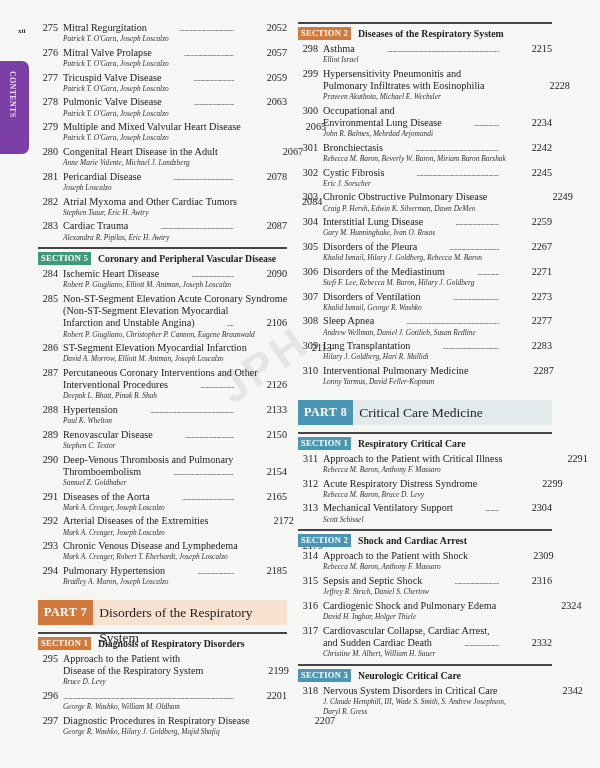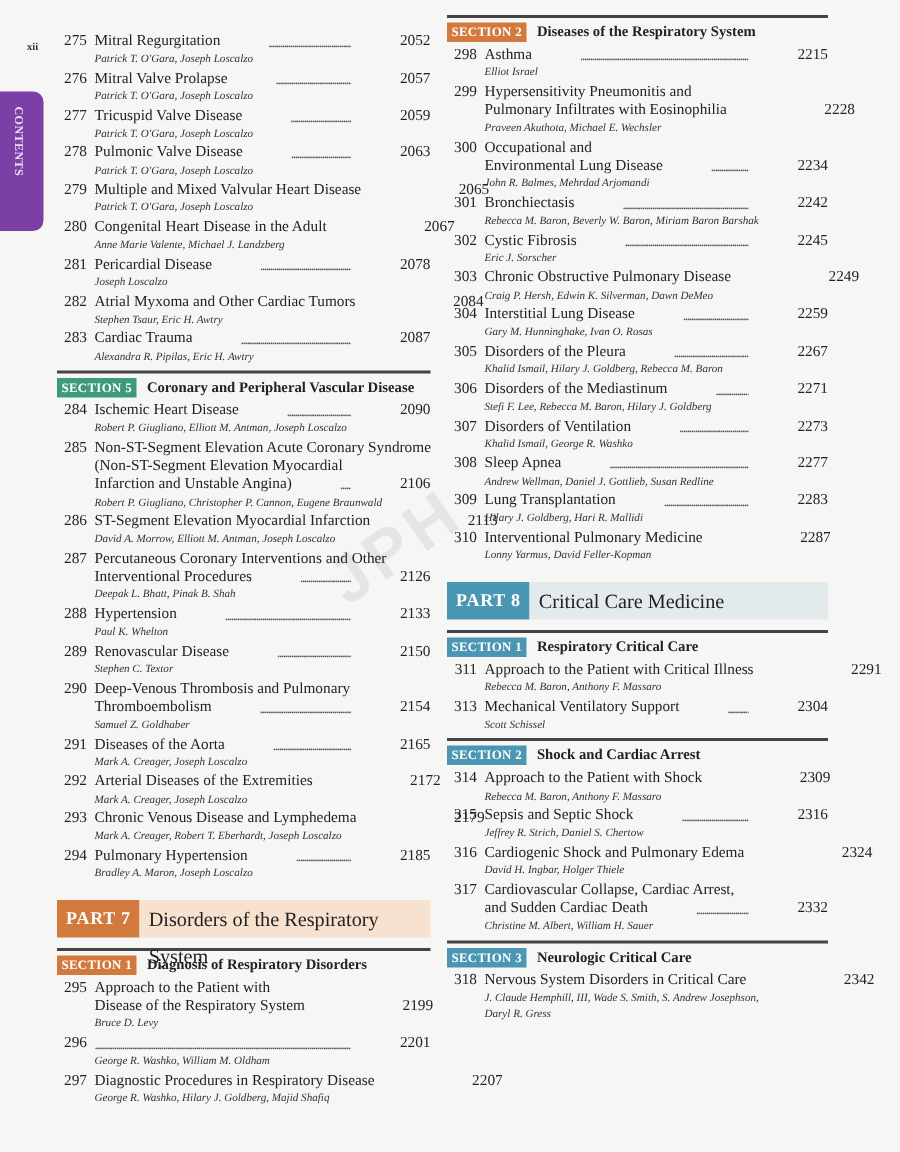--- a/index.html
+++ b/index.html
@@ -6,21 +6,21 @@
   html, body { width: 600px; height: 768px; background: #f6f6f4; overflow: hidden; }
   body { position: relative; font-family: "Liberation Serif", "DejaVu Serif", serif; color: #222; }
 
   .page-num { position: absolute; left: 18px; top: 27px; font-size: 7px; font-weight: bold; color: #333; }
 
   .side-tab { position: absolute; left: 0; top: 61px; width: 29px; height: 93px; background: #7b3fa6; border-radius: 0 7px 7px 0; }
   .side-tab span { position: absolute; left: 8px; top: 10px; writing-mode: vertical-rl; font-size: 8px; font-weight: bold; letter-spacing: 0.3px; color: #e6dcef; }
 
   .col { position: absolute; top: 22px; }
   .col.left { left: 38px; width: 249px; }
-  .col.right { left: 298px; width: 254px; top: 10px; }
+  .col.right { left: 298px; width: 254px; top: 22px; }
 
   .entry { position: relative; padding-left: 11px; margin-bottom: 2px; }
   .entry .num { position: absolute; left: 0; top: 0; font-size: 10.2px; width: 20px; text-align: right; }
   .entry .body { margin-left: 14px; }
   .title-line { display: flex; font-size: 10.2px; line-height: 12.2px; white-space: nowrap; gap: 32px; }
   .title-line .t { flex: 0 0 auto; }
   .title-line .dots { flex: 1 1 auto; overflow: hidden; color: #555; letter-spacing: 0.6px; font-size: 9px; line-height: 12px; }
   .title-line .dots::before { content: ". . . . . . . . . . . . . . . . . . . . . . . . . . . . . . . . . . . . . . . . . . . . . . . . . . . . . . . . . . . . . . . . . . . . . . . . . . . . . . . . . . . . . . . . . . . . . . . . . . . . . . . . . . . . . . . . . . . . . . . . . . . . . . . . . . . . . . . . . . . . "; letter-spacing: -1.6px; }
   .title-line .pg { flex: 0 0 auto; padding-left: 1px; }
   .plain-line { font-size: 10.2px; line-height: 12.2px; white-space: nowrap; }
@@ -501,20 +501,31 @@
         <div class="body">
           <div class="title-line">
             <span class="t">Approach to the Patient with Critical Illness</span>
             <span class="dots"></span>
             <span class="pg">2291</span>
           </div>
           <div class="authors">Rebecca M. Baron, Anthony F. Massaro</div>
         </div>
       </div>
       <div class="entry">
+        <span class="num">312</span>
+        <div class="body">
+          <div class="title-line">
+            <span class="t">Acute Respiratory Distress Syndrome</span>
+            <span class="dots"></span>
+            <span class="pg">2299</span>
+          </div>
+          <div class="authors">Rebecca M. Baron, Bruce D. Levy</div>
+        </div>
+      </div>
+      <div class="entry">
         <span class="num">313</span>
         <div class="body">
           <div class="title-line">
             <span class="t">Mechanical Ventilatory Support</span>
             <span class="dots"></span>
             <span class="pg">2304</span>
           </div>
           <div class="authors">Scott Schissel</div>
         </div>
       </div>

